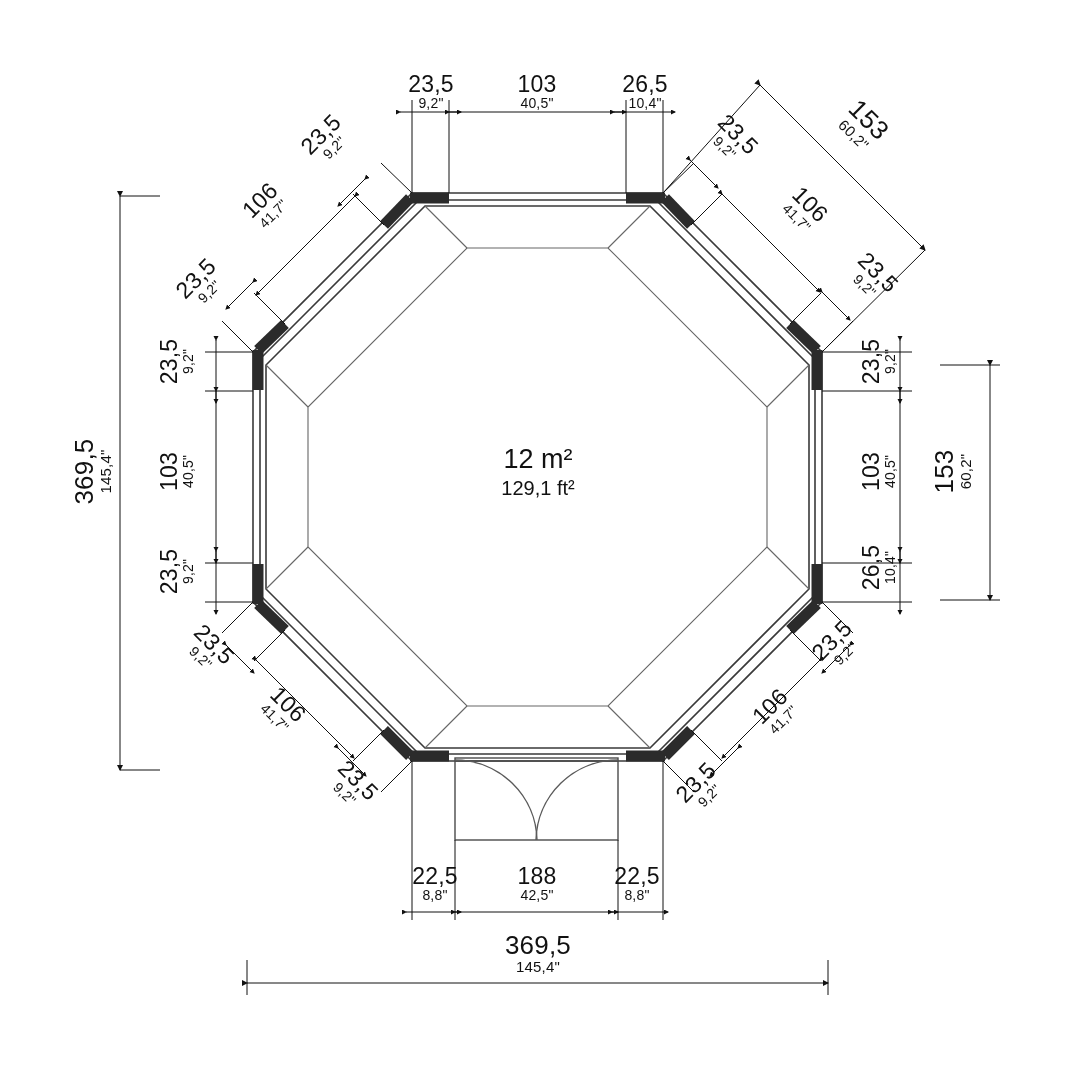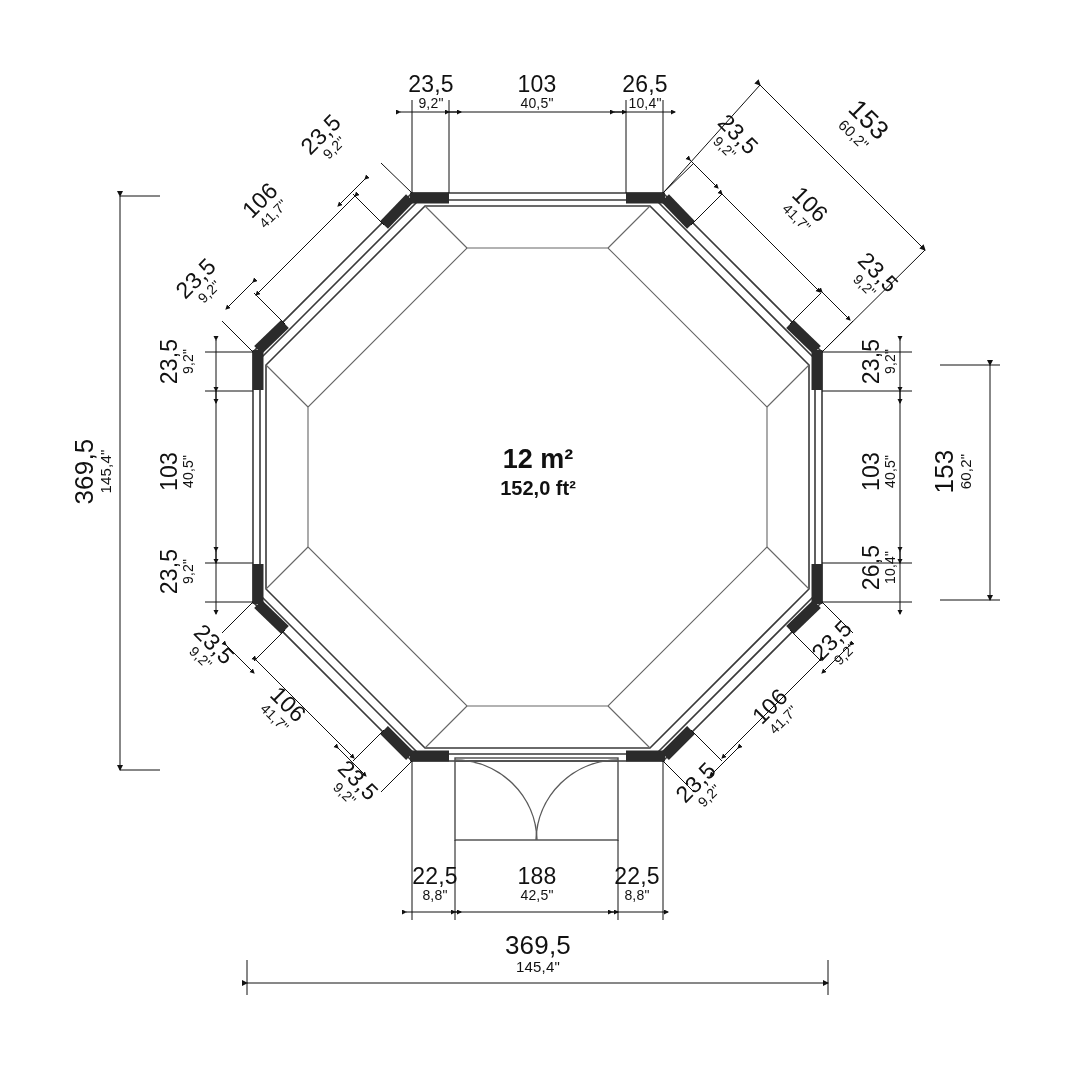--- a/index.html
+++ b/index.html
@@ -191,23 +191,23 @@
       <line x1="406" y1="912" x2="461" y2="912" marker-start="url(#arS)" marker-end="url(#arS)"></line>
       <line x1="455" y1="912" x2="618" y2="912" marker-start="url(#arS)" marker-end="url(#arS)"></line>
       <line x1="612" y1="912" x2="668" y2="912" marker-start="url(#arS)" marker-end="url(#arS)"></line>
 
       <line x1="247" y1="960" x2="247" y2="995"></line>
       <line x1="828" y1="960" x2="828" y2="995"></line>
       <line x1="247" y1="983" x2="828" y2="983" marker-start="url(#ar)" marker-end="url(#ar)"></line>
     </g>
   </svg>
 
-  <div class="area-label" style="left:438px; top:444px; width:200px;font-weight:bold;">
+  <div class="area-label" style="left:438px; top:444px; width:200px;">
     <div class="area-main">12 m²</div>
-    <div class="area-sub">152,0 ft²</div>
+    <div class="area-sub">129,1 ft²</div>
   </div>
 
   <div class="dim-label" style="left:388px; top:72px; width:86px;">
     <div class="dim-main">23,5</div>
     <div class="dim-sub">9,2"</div>
   </div>
   <div class="dim-label" style="left:494px; top:72px; width:86px;">
     <div class="dim-main">103</div>
     <div class="dim-sub">40,5"</div>
   </div>

